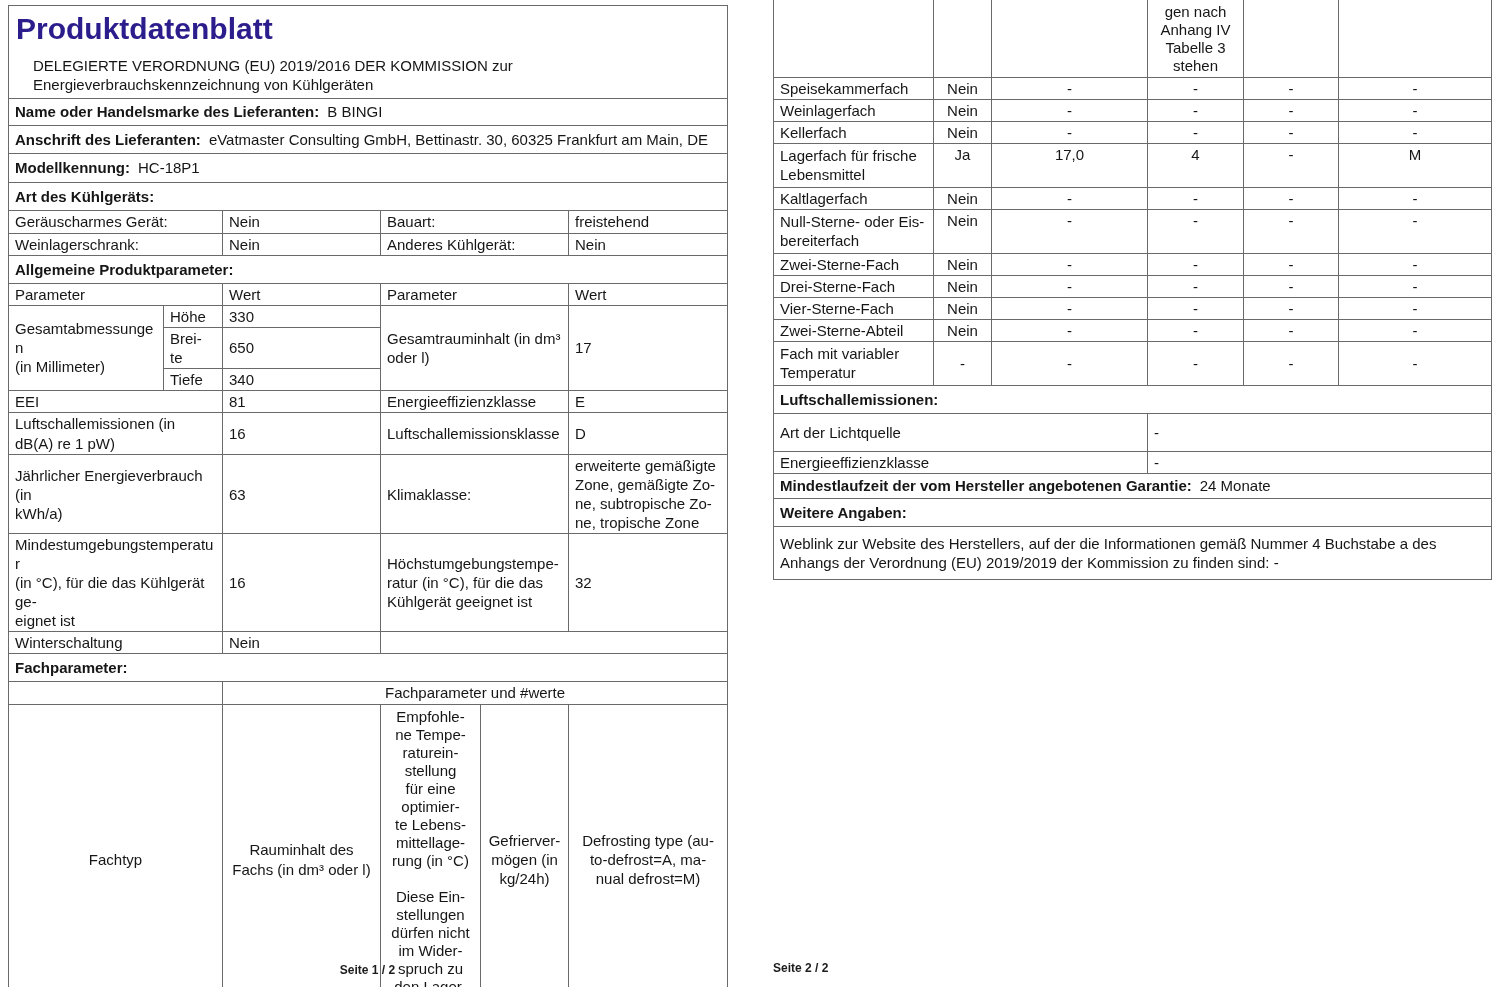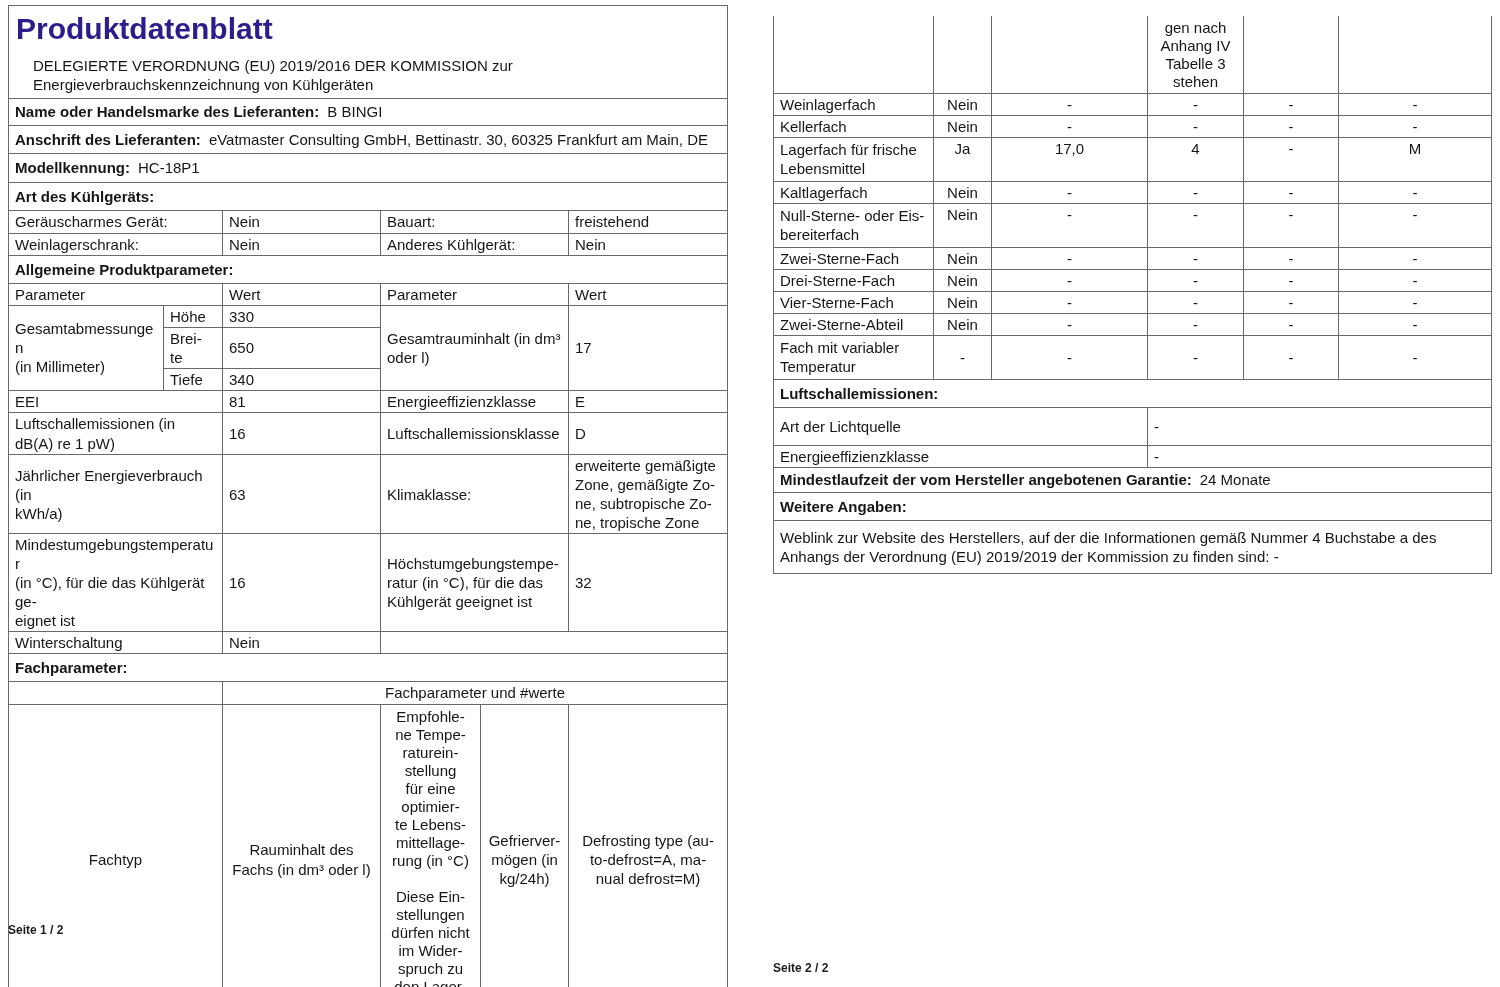--- a/index.html
+++ b/index.html
@@ -3,35 +3,35 @@
 <meta charset="utf-8">
 <style>
   html,body{margin:0;padding:0}
   body{
     width:1500px;height:987px;position:relative;background:#ffffff;
     color:#161616;font-family:"Liberation Sans",sans-serif;
     font-size:15px;line-height:1.27;
   }
   .page{position:absolute}
   #p1{left:8px;top:5px;width:719px}
-  #p2{left:773px;top:16px;width:718px}
+  #p2{left:773px;top:0;width:718px}
   table{border-collapse:collapse;table-layout:fixed;width:100%}
   td{border:1px solid #6a6a6a;padding:1px 6px;vertical-align:middle;overflow:hidden;word-wrap:break-word}
   .b{font-weight:bold}
   .pre{white-space:pre-line}
   .ctr{text-align:center}
   .vt{vertical-align:top}
   .val{margin-left:8px}
   h1{font-size:30px;line-height:1.12;color:#2c1d8d;font-weight:bold;margin:5px 0 10px 1px}
   .reg{margin:0 0 3px 18px}
   #p1 tr.cut td{border-bottom:none}
   #p2 tr.top td{border-top:none}
   .temphdr{line-height:18px;padding-top:3px}
   .foot{position:absolute;font-size:12px;font-weight:bold;color:#1c1c1c}
-  #f1{left:8px;width:719px;top:923px;text-align:left}
+  #f1{left:8px;width:719px;top:963px;text-align:center}
   #f2{left:773px;width:718px;top:961px;text-align:left}
 </style>
 </head>
 <body>
 
 <div class="page" id="p1">
 <table>
   <colgroup>
     <col style="width:155px">
         <col style="width:59px">
@@ -216,20 +216,28 @@
     <td></td>
     <td class="ctr pre vt temphdr">gen nach
 Anhang IV
 Tabelle 3
 stehen</td>
     <td></td>
     <td></td>
   </tr>
 
   <tr style="height:22px">
+    <td>Speisekammerfach</td>
+    <td class="ctr">Nein</td>
+    <td class="ctr">-</td>
+    <td class="ctr">-</td>
+    <td class="ctr">-</td>
+    <td class="ctr">-</td>
+  </tr>
+  <tr style="height:22px">
     <td>Weinlagerfach</td>
     <td class="ctr">Nein</td>
     <td class="ctr">-</td>
     <td class="ctr">-</td>
     <td class="ctr">-</td>
     <td class="ctr">-</td>
   </tr>
   <tr style="height:22px">
     <td>Kellerfach</td>
     <td class="ctr">Nein</td>

